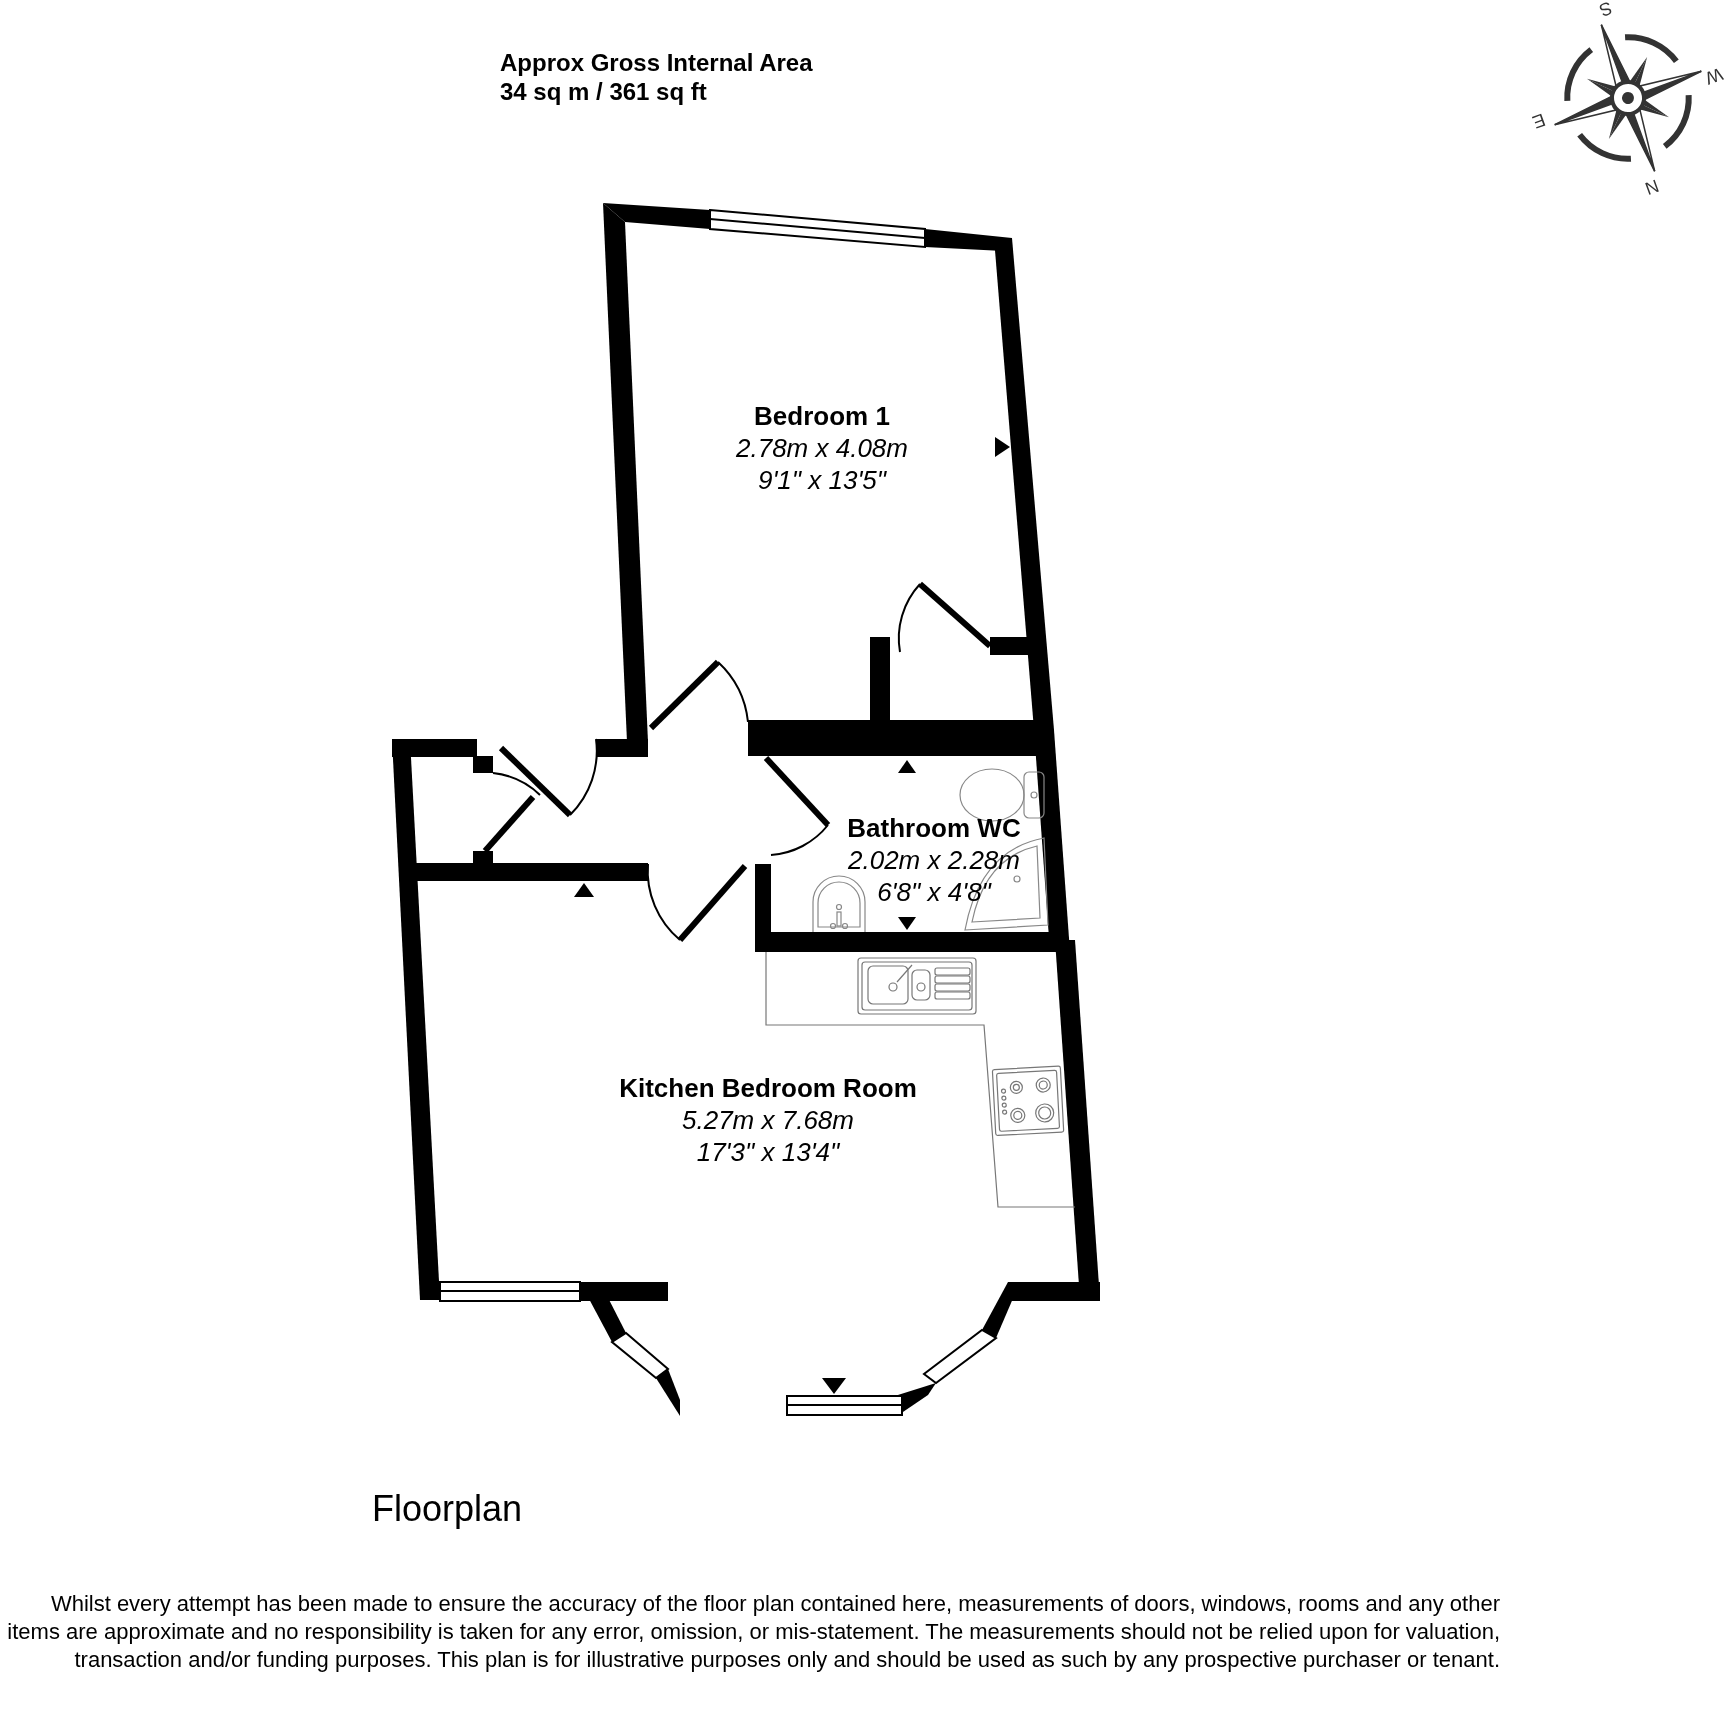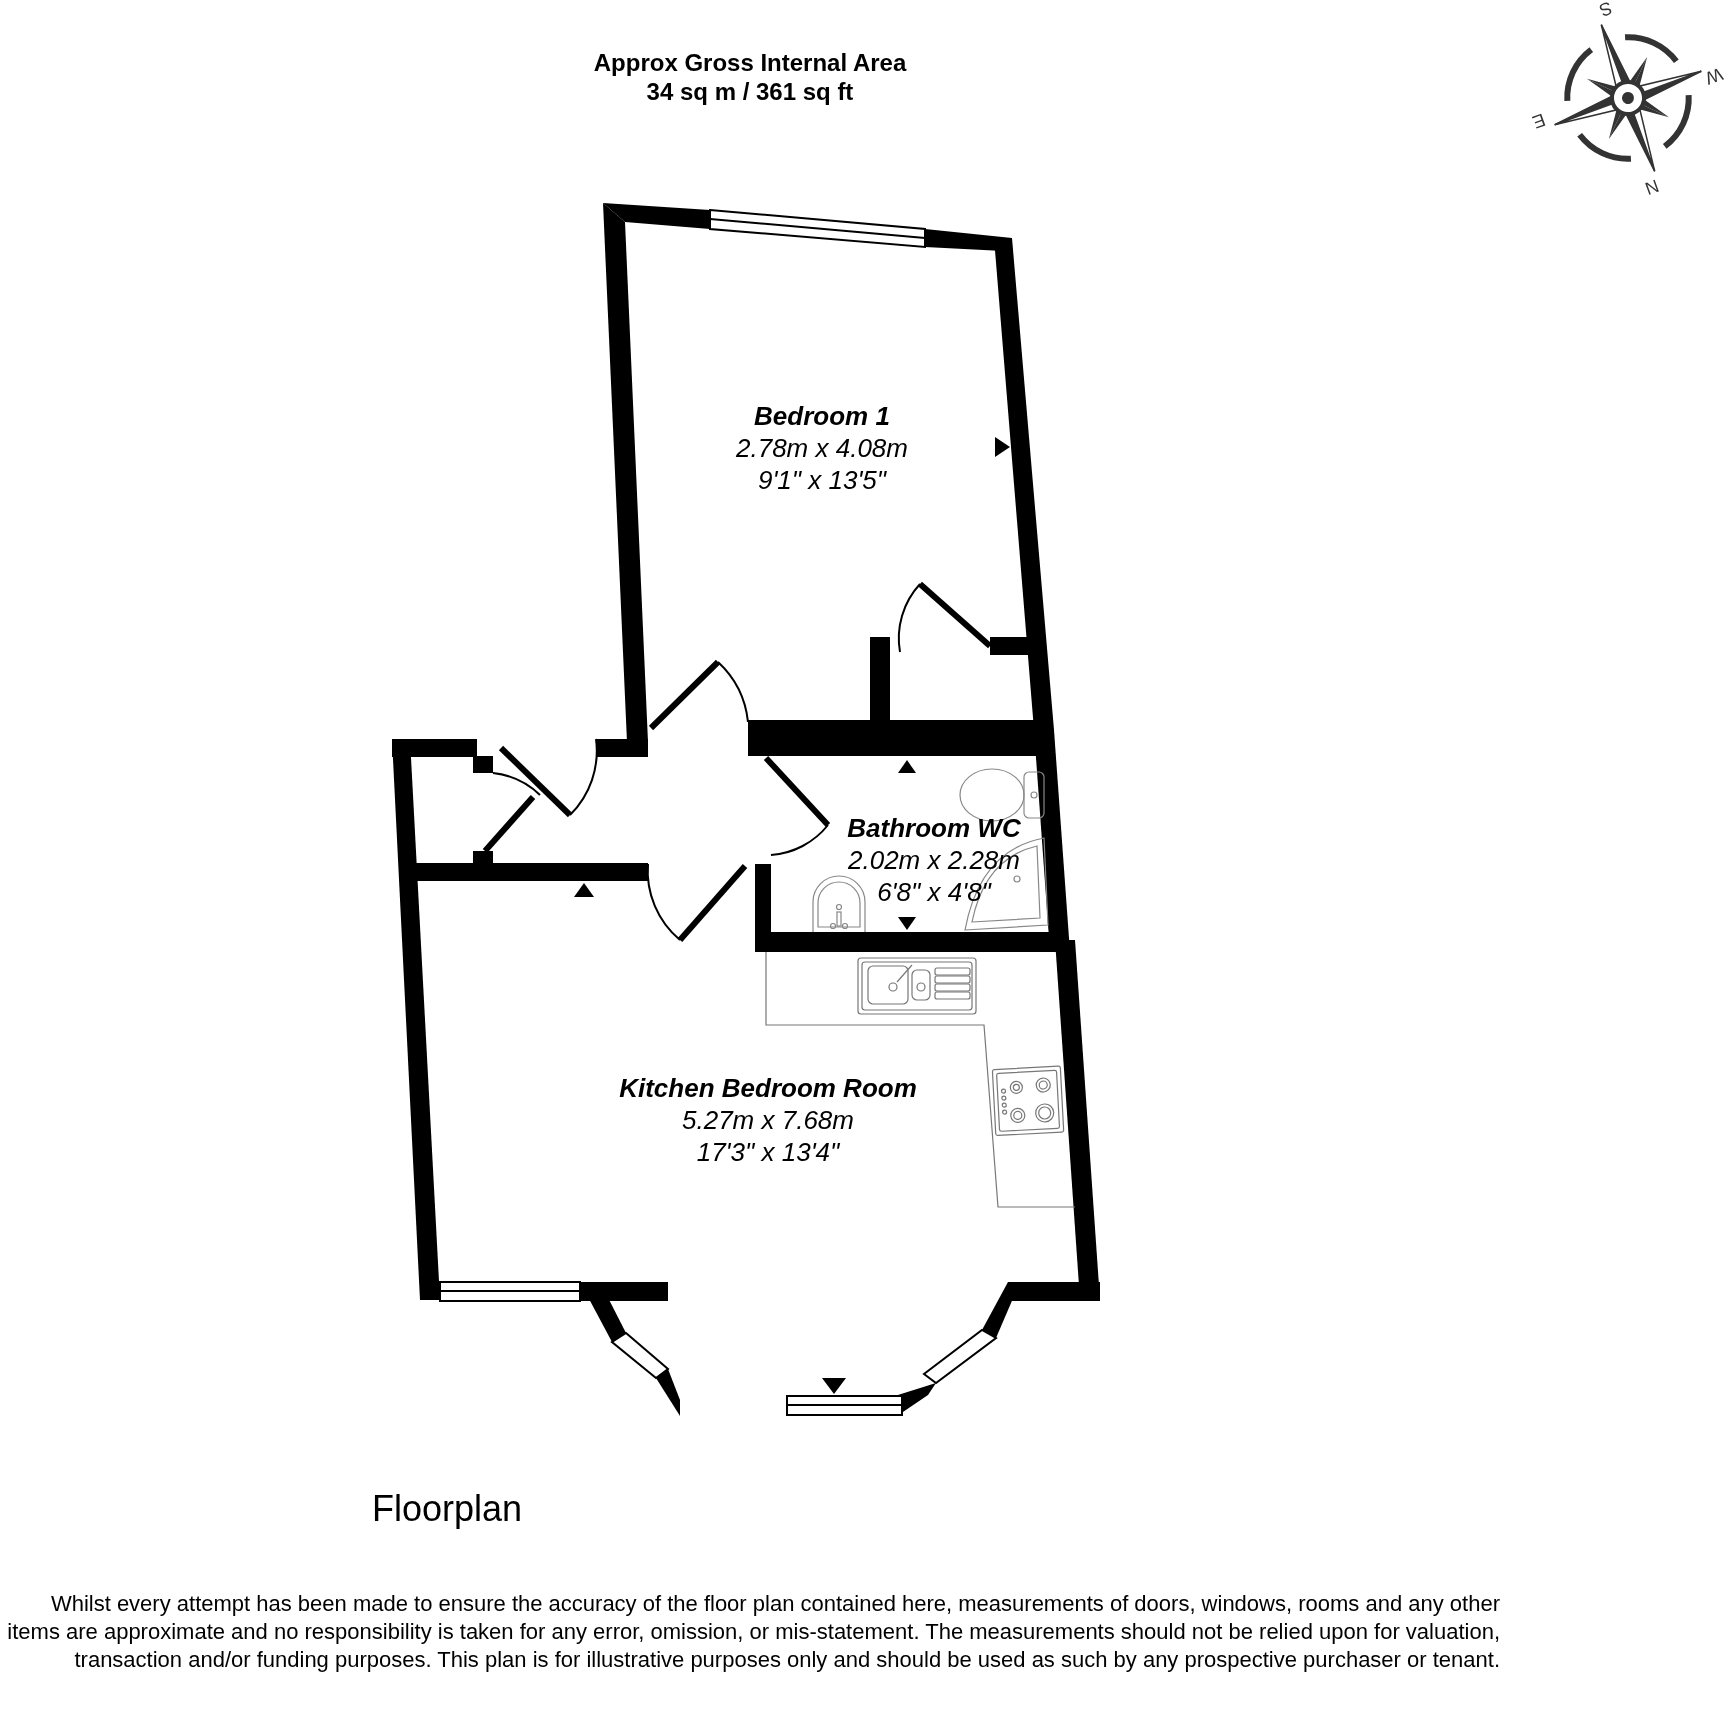--- a/index.html
+++ b/index.html
@@ -1,21 +1,21 @@
 <!DOCTYPE html>
 <html><head>
 <meta charset="utf-8">
 <style>
   html, body { margin: 0; padding: 0; background: #ffffff; }
   body { width: 1731px; height: 1711px; position: relative; overflow: hidden; font-family: "Liberation Sans", sans-serif; color: #000; }
-  .header { position: absolute; left: 500px; top: 48px; width: 500px; text-align: center; font-weight: bold; font-size: 24px; line-height: 29px; }
+  .header { position: absolute; left: 500px; top: 48px; width: 500px; text-align: left; font-weight: bold; font-size: 24px; line-height: 29px; }
   .compass { position: absolute; left: 1510px; top: 0; width: 221px; height: 200px; }
   .plan { position: absolute; left: 0; top: 0; width: 1731px; height: 1711px; }
   .room-label { position: absolute; text-align: center; font-size: 26px; line-height: 32px; white-space: nowrap; transform: translateX(-50%); }
-  .room-label .name { font-weight: bold; display: block; font-style: italic; }
+  .room-label .name { font-weight: bold; display: block; }
   .room-label .dim { display: block; font-style: italic; }
   .floor-title { position: absolute; left: 372px; top: 1488px; font-size: 36px; }
   .disclaimer { position: absolute; left: 0; top: 1590px; width: 1500px; text-align: right; font-size: 22px; line-height: 28px; }
 </style>
 </head>
 <body>
 
 <div class="header">
   <div>Approx Gross Internal Area</div>
   <div>34 sq m / 361 sq ft</div>

